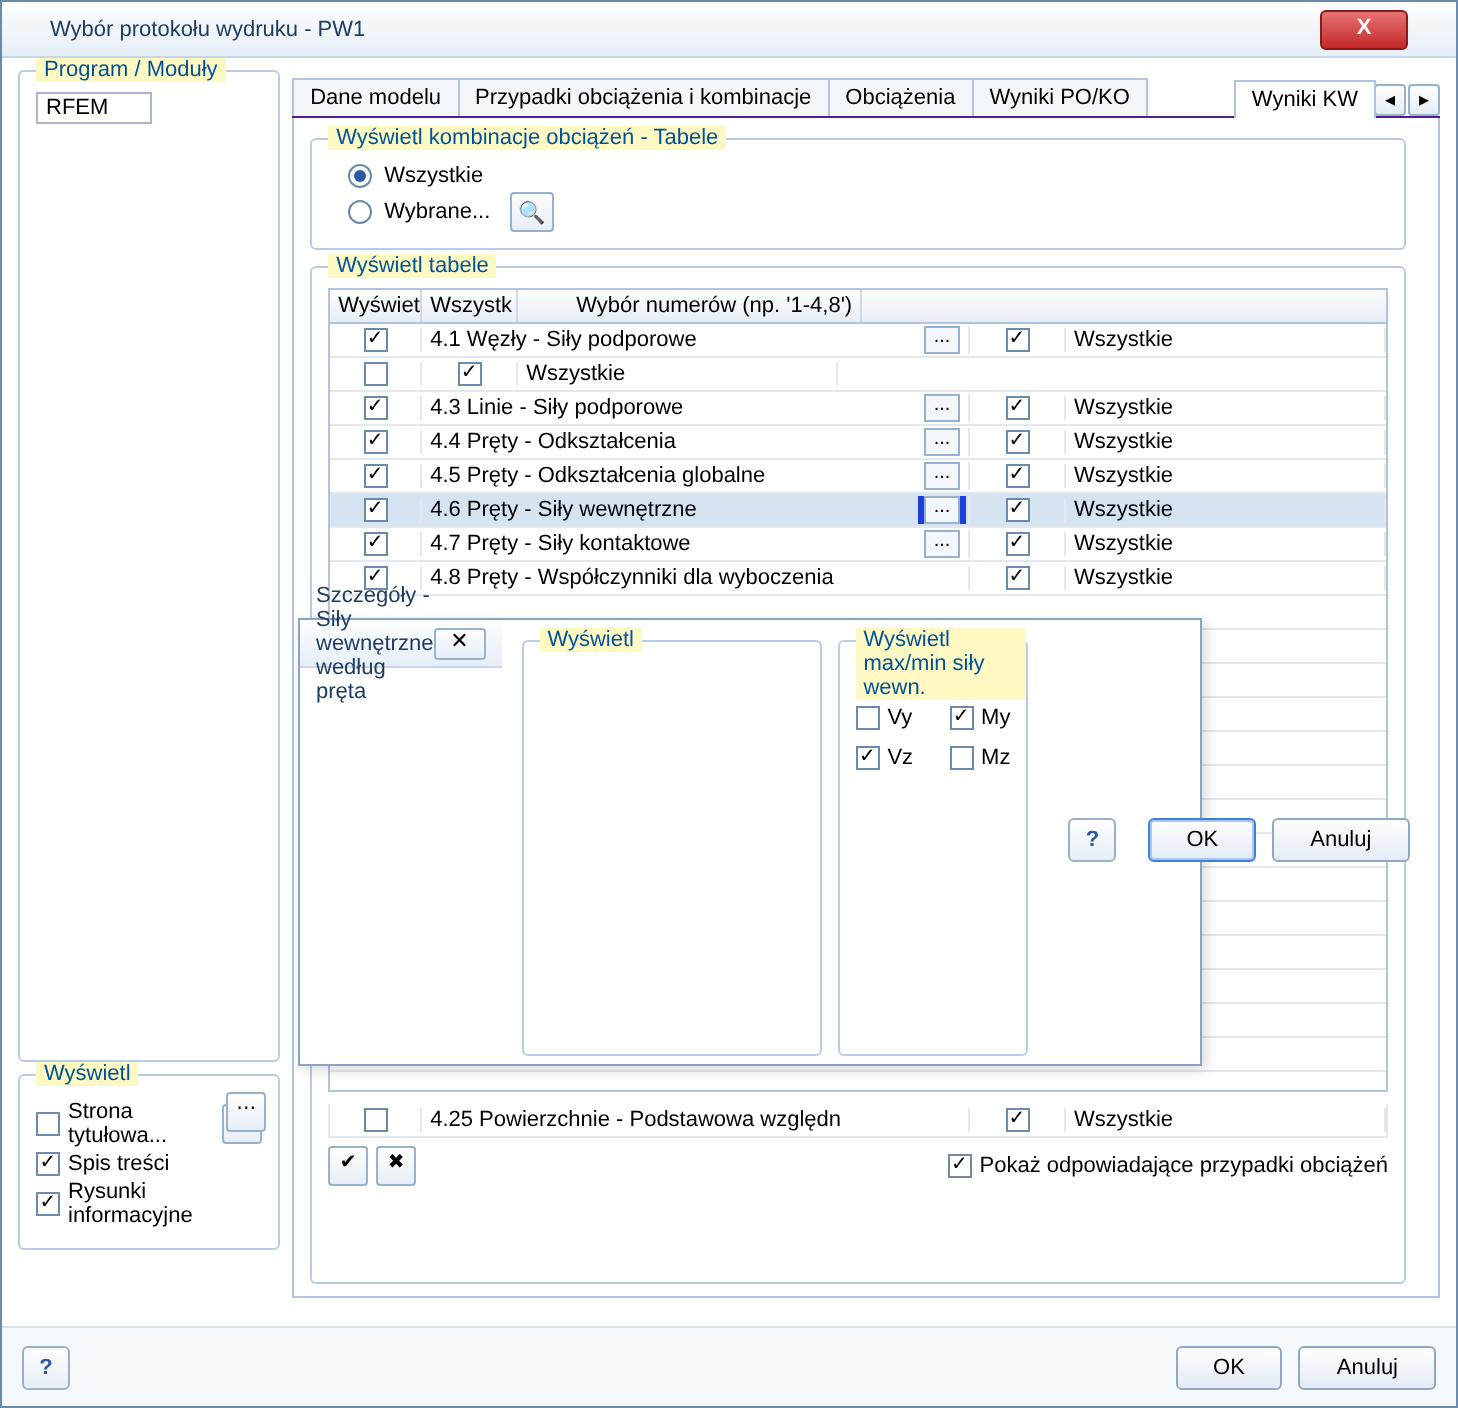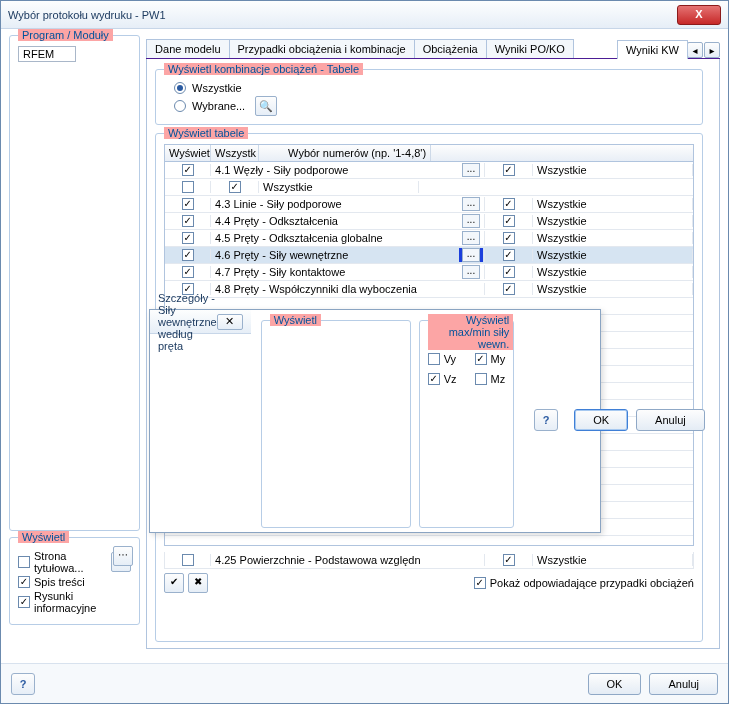--- a/index.html
+++ b/index.html
@@ -1,25 +1,25 @@
 <!DOCTYPE html>
 <html><head>
 <meta charset="utf-8">
 <style>
   * { box-sizing: border-box; font-family: Tahoma, Arial, sans-serif; font-size: 11px; }
   body { margin: 0; background: #fff; }
   .window { width: 729px; height: 704px; border: 1px solid #6b8aae; background: #fff; position: relative; }
-  .titlebar { height: 28px; background: linear-gradient(#fdfefe,#e6eef7); border-bottom: 1px solid #c7d6e8; display: flex; align-items: center; padding: 0 7px; }
+  .titlebar { height: 28px; background: linear-gradient(#fdfefe,#e6eef7); border-bottom: 1px solid #c7d6e8; display: flex; align-items: center; padding: 0 24px; }
   .title-text { flex: 1; color: #1e3c61; }
   .close-btn { width: 44px; height: 20px; background: linear-gradient(#e57373,#c62828); border: 1px solid #8b1a1a; border-radius: 3px; color: #fff; text-align: center; line-height: 16px; font-weight: bold; cursor: pointer; }
   .body { display: flex; padding: 6px 8px 8px 8px; gap: 6px; height: 628px; }
   .left-col { width: 158px; display: flex; flex-direction: column; gap: 6px; }
   .right-col { flex: 1; display: flex; flex-direction: column; position: relative; }
   .groupbox { border: 1px solid #b7cde6; border-radius: 3px; padding: 10px 8px 8px 8px; position: relative; background: #fff; }
-  .group-title { position: absolute; top: -7px; left: 8px; background: #fca5a5; padding: 0 4px; color: #00529b; text-align: right; }
+  .group-title { position: absolute; top: -7px; left: 8px; background: #fef9c3; padding: 0 4px; color: #00529b; }
   .prog-mod { height: 496px; }
   .tree-item { border: 1px solid #a9b7c9; padding: 1px 4px; width: 58px; background: #fff; cursor:default; }
   .wyswietl-box { }
   .chk-row { display: flex; align-items: center; gap: 4px; margin: 2px 0; }
   .chk-row label { flex: 1; }
   .mini-btn { width: 20px; height: 20px; border: 1px solid #9ab1cc; background: linear-gradient(#fdfdfd,#e6eef7); border-radius: 2px; cursor: pointer; text-align:center; line-height:16px; font-size:10px; }
   .tabs { display: flex; align-items: flex-end; height: 24px; border-bottom: 1px solid #4c1d95; }
   .tab { padding: 3px 8px; border: 1px solid #b0c4de; border-bottom: none; background: #f3f7fb; margin-right: -1px; cursor: pointer; white-space: nowrap; }
   .tab.active { background: #fff; position: relative; top: 1px; margin-left: 44px; }
   .tab-nav { margin-left: auto; display: flex; gap: 1px; }

